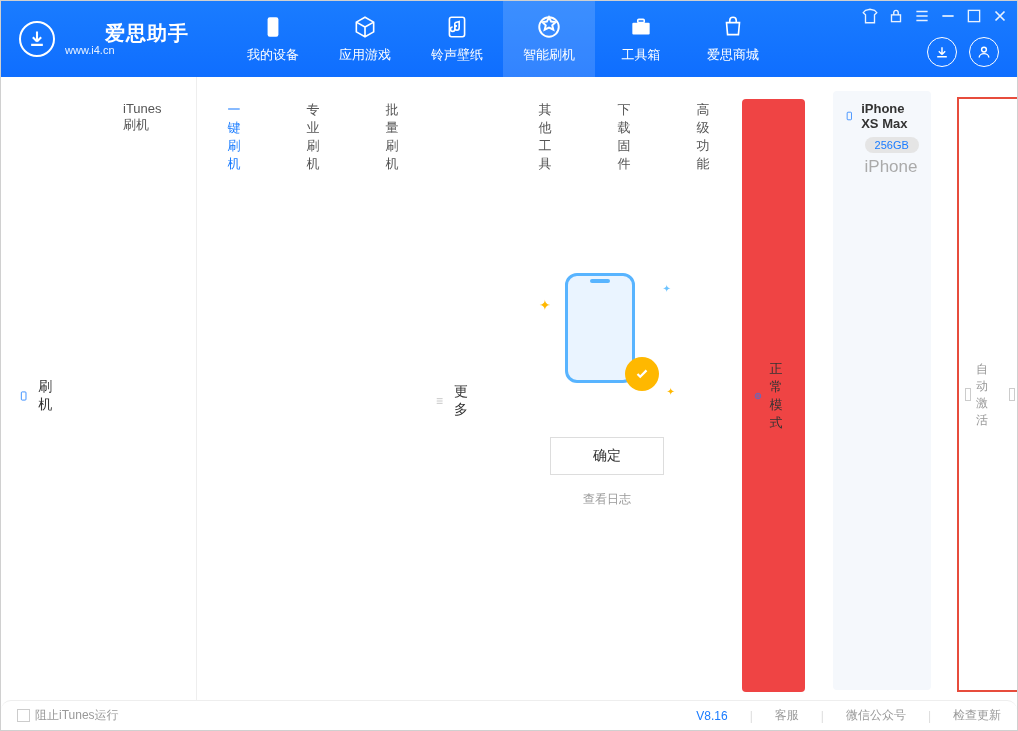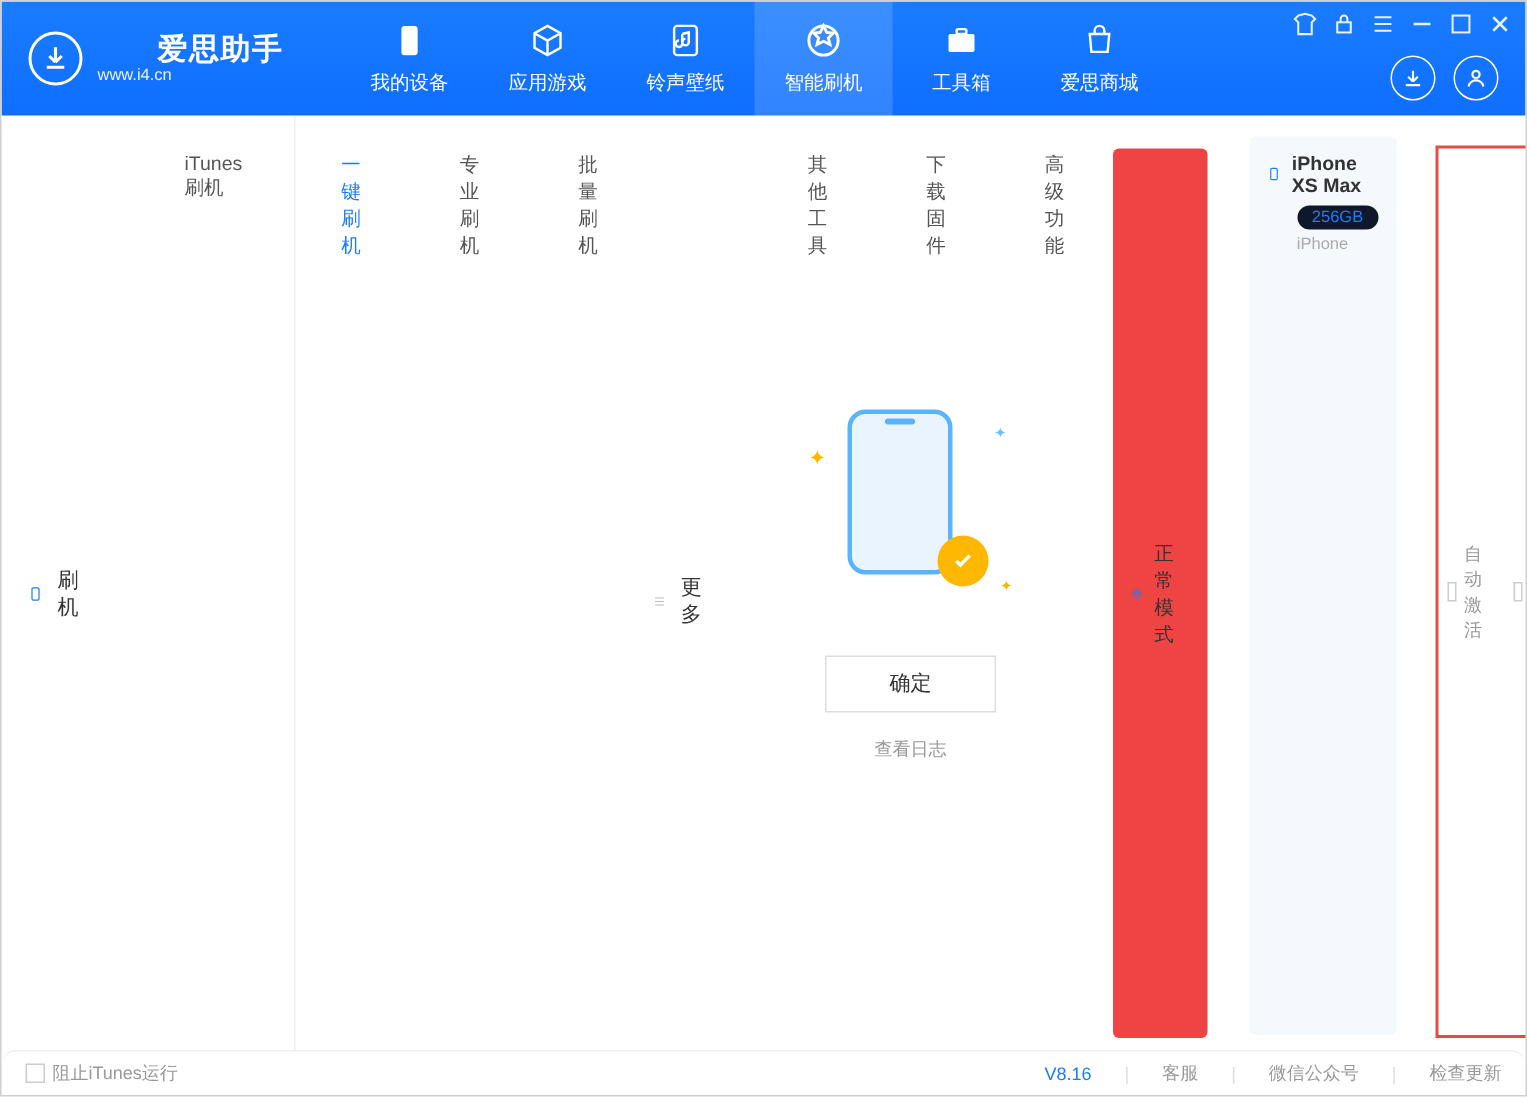--- a/index.html
+++ b/index.html
@@ -25,22 +25,22 @@
 .side-header { display: flex; align-items: center; padding: 10px 18px; color: #333; font-size: 14px; font-weight: 500; }
 .side-header svg { width: 14px; height: 14px; margin-right: 10px; }
 .side-item { padding: 10px 18px 10px 48px; font-size: 13px; color: #555; cursor: pointer; }
 .side-item.active { color: #1a7cff; }
 .side-spacer { flex: 1; }
 .device-box { margin: 8px 14px; background: #ef4444; border-radius: 4px; padding: 10px 12px; display: flex; align-items: center; font-size: 13px; color: #333; }
 .device-box svg { width: 18px; height: 18px; margin-right: 8px; }
 .device-detail { margin: 0 14px 10px 14px; background: #f5f8fc; border-radius: 4px; padding: 10px 12px; }
 .device-detail .name { font-size: 13px; font-weight: bold; color: #333; display: flex; align-items: center; }
 .device-detail .name svg { width: 14px; height: 14px; margin-right: 8px; }
-.device-detail .cap { display: inline-block; background: #0f172a; color: #1a7cff; font-size: 11px; padding: 2px 10px; border-radius: 10px; margin-top: 6px; margin-left: 20px; }
-.device-detail .sub { font-size: 11px; color: #aaa; margin-top: 4px; margin-left: 20px; }
+.device-detail .cap { display: inline-block; background: #e5e5e5; color: #1a7cff; font-size: 11px; padding: 2px 10px; border-radius: 10px; margin-top: 6px; margin-left: 20px; }
+.device-detail .sub { font-size: 17px; color: #aaa; margin-top: 4px; margin-left: 20px; }
 .checkbox-row { border: 2px solid #e74c3c; margin: 6px 12px 8px 12px; padding: 8px 6px; display: flex; gap: 14px; }
 .chk { display: flex; align-items: center; font-size: 12px; color: #999; cursor: pointer; }
 .chk-box { width: 13px; height: 13px; border: 1px solid #ccc; margin-right: 5px; }
 .main { flex: 1; display: flex; flex-direction: column; align-items: center; justify-content: center; }
 .illus { position: relative; width: 140px; height: 140px; margin-bottom: 28px; }
 .phone { position: absolute; left: 28px; top: 4px; width: 70px; height: 110px; border: 3px solid #58b4ff; border-radius: 12px; background: #eaf4ff; }
 .phone::before { content: ""; position: absolute; top: 3px; left: 50%; transform: translateX(-50%); width: 20px; height: 4px; background: #58b4ff; border-radius: 2px; }
 .badge { position: absolute; right: 18px; bottom: 18px; width: 34px; height: 34px; background: #ffb800; border-radius: 50%; display: flex; align-items: center; justify-content: center; }
 .star { position: absolute; }
 .star1 { left: 2px; top: 28px; color: #ffb800; font-size: 14px; }

